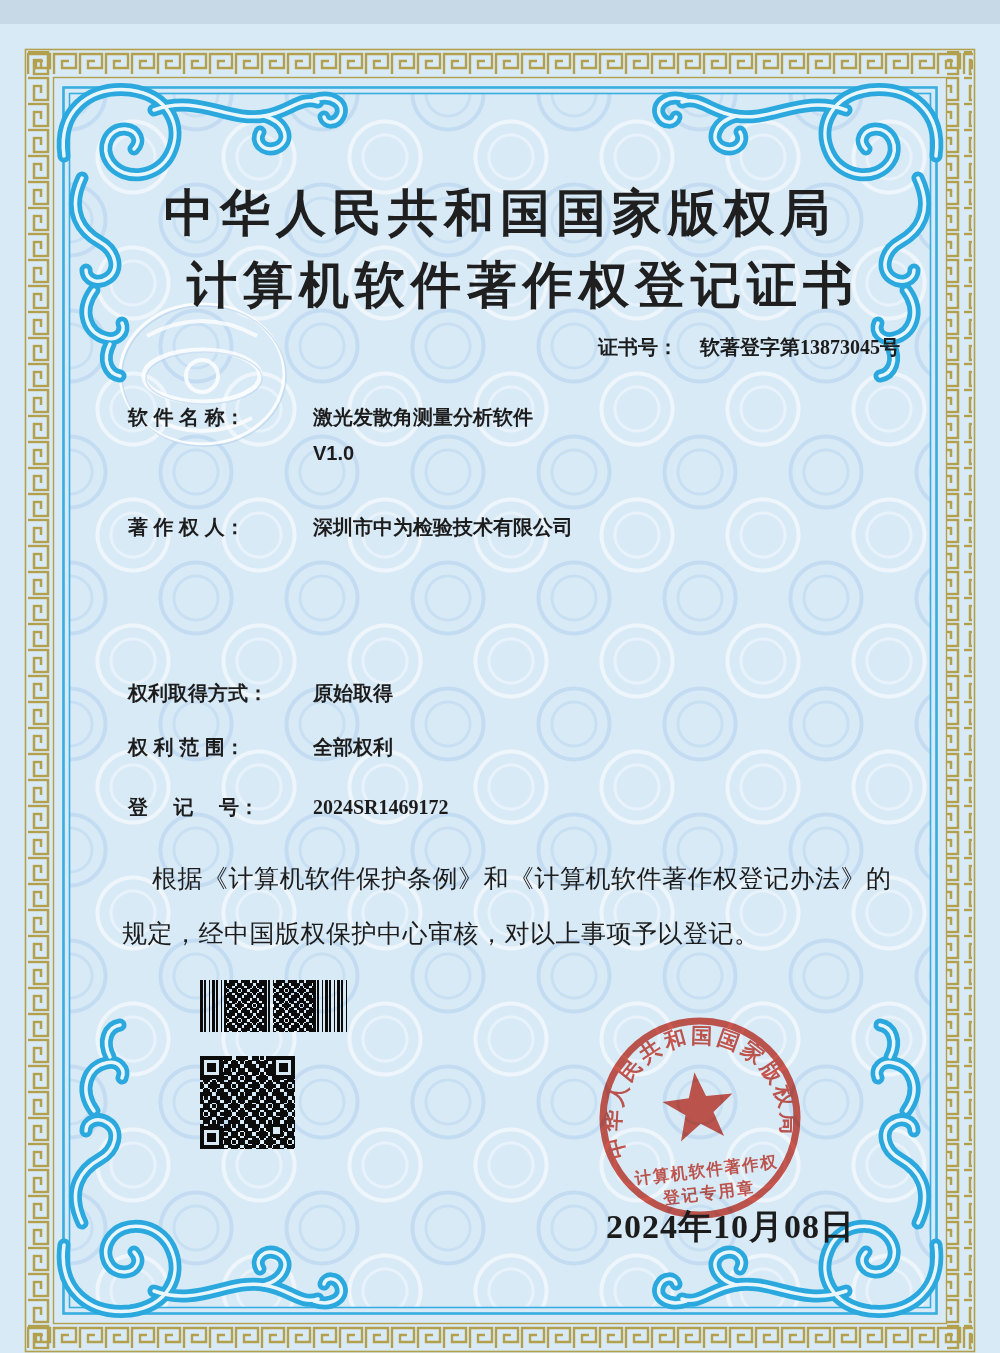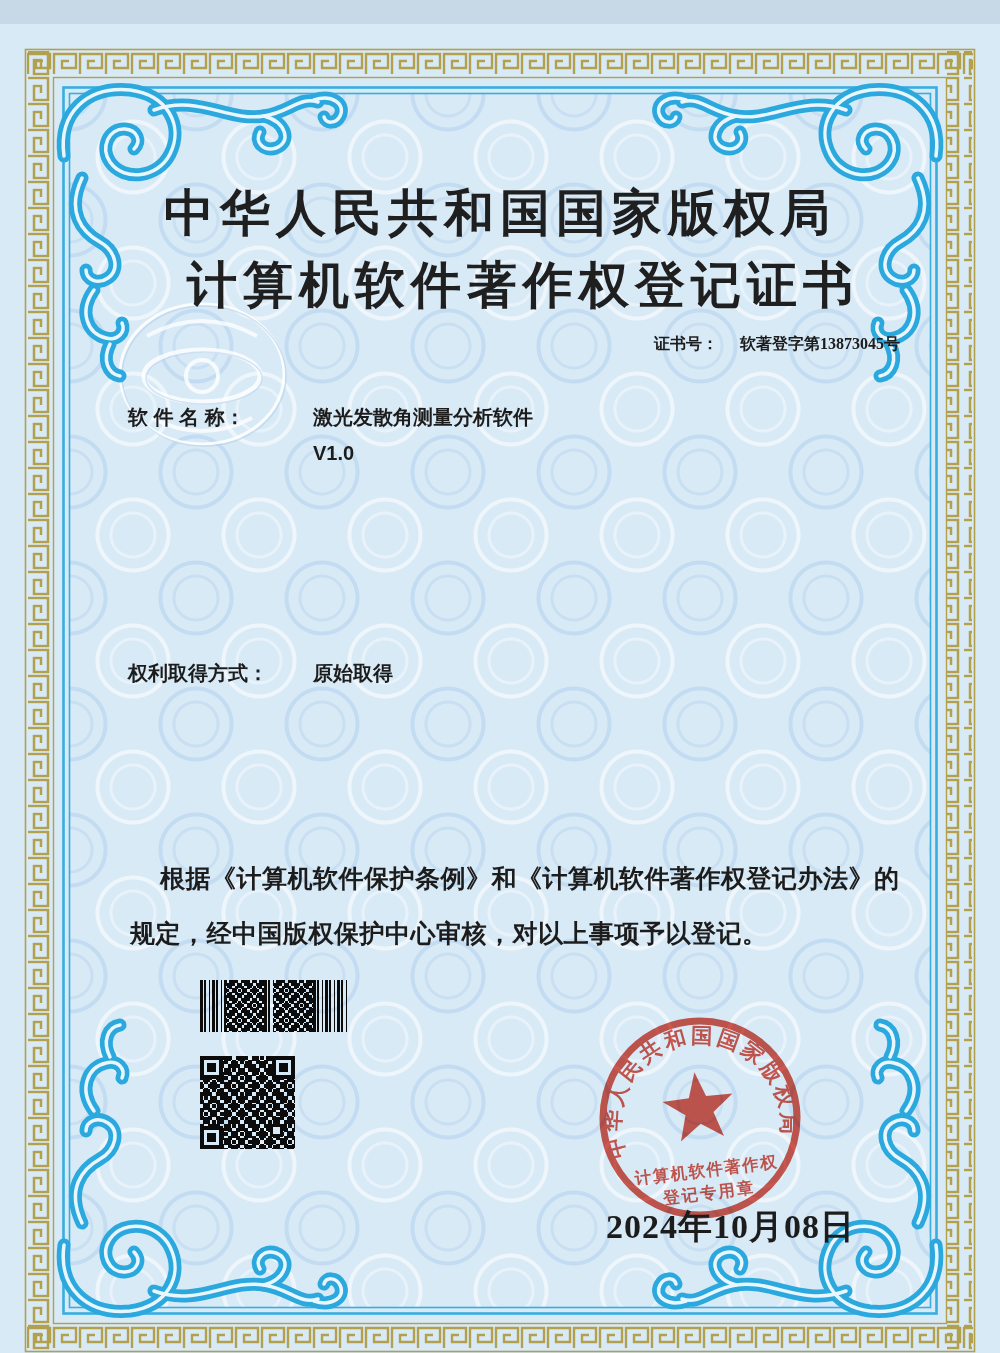--- a/index.html
+++ b/index.html
@@ -27,38 +27,38 @@
   .big-emblem{position:absolute;left:112px;top:272px;z-index:1;}
   .title{
     position:absolute;left:0;width:1000px;text-align:center;z-index:4;
     font-family:"Liberation Serif", serif;font-weight:700;
     font-size:50px;letter-spacing:6px;color:#1f1f1f;white-space:nowrap;
   }
   .title1{top:156px;}
   .title2{top:228px;padding-left:23px;}
   .certno{
     position:absolute;top:310px;right:100px;z-index:4;
-    font-size:16px;font-weight:700;white-space:nowrap;
+    font-size:20px;font-weight:700;white-space:nowrap;
   }
   .certno .val{margin-left:22px;font-family:"Liberation Serif", serif;}
   .field{
     position:absolute;left:128px;z-index:4;
     font-size:20px;font-weight:700;white-space:nowrap;
   }
   .field .lbl{display:inline-block;min-width:185px;}
   .field .val{font-family:"Liberation Serif", serif;}
   .f-name{top:380px;}
   .f-version{top:418px;left:313px;}
   .f-holder{top:490px;}
-  .f-acquire{top:636px;}
+  .f-acquire{top:656px;}
   .f-scope{top:710px;}
   .f-regno{top:770px;}
   .stmt{
-    position:absolute;left:130px;width:770px;z-index:4;
-    font-size:25px;font-weight:700;letter-spacing:0.5px;white-space:nowrap;
+    position:absolute;left:122px;width:770px;z-index:4;
+    font-size:25px;font-weight:400;letter-spacing:0.5px;white-space:nowrap;
   }
   .stmt1{top:838px;text-indent:30px;}
   .stmt2{top:893px;}
   
   .barcode{position:absolute;left:200px;top:956px;width:147px;height:52px;z-index:4;display:flex;}
   .bc-bars{height:100%;background:repeating-linear-gradient(90deg,#0b0b0b 0 3px,rgba(0,0,0,0) 3px 4px,#0b0b0b 4px 6px,rgba(0,0,0,0) 6px 9px,#0b0b0b 9px 10px,rgba(0,0,0,0) 10px 12px);}
   .bc-noise{height:100%;
     background-image:
       repeating-conic-gradient(#0b0b0b 0% 25%, rgba(0,0,0,0) 25% 50%),
       repeating-conic-gradient(rgba(0,0,0,0) 0% 25%, #0b0b0b 25% 50%);
@@ -147,26 +147,35 @@
 
   <div class="certno">
     <span class="lbl">证书号：</span><span class="val">软著登字第13873045号</span>
   </div>
 
   <div class="field f-name">
     <span class="lbl">软 件 名 称：</span><span class="val-cjk">激光发散角测量分析软件</span>
   </div>
   <div class="field f-version val">V1.0</div>
 
+  <div class="field f-holder">
+    <span class="lbl">著 作 权 人：</span><span>深圳市中为检验技术有限公司</span>
+  </div>
 
   <div class="field f-acquire">
     <span class="lbl">权利取得方式：</span><span>原始取得</span>
   </div>
 
-
+  <div class="field f-scope">
+    <span class="lbl">权 利 范 围：</span><span>全部权利</span>
+  </div>
+
+  <div class="field f-regno">
+    <span class="lbl">登　 记　 号：</span><span class="val">2024SR1469172</span>
+  </div>
 
   <div class="stmt stmt1">根据《计算机软件保护条例》和《计算机软件著作权登记办法》的</div>
   <div class="stmt stmt2">规定，经中国版权保护中心审核，对以上事项予以登记。</div>
 
   <div class="barcode">
     <div class="bc-bars w26"></div>
     <div class="bc-noise w38"></div>
     <div class="bc-bars w9"></div>
     <div class="bc-noise w40"></div>
     <div class="bc-bars w34"></div>

